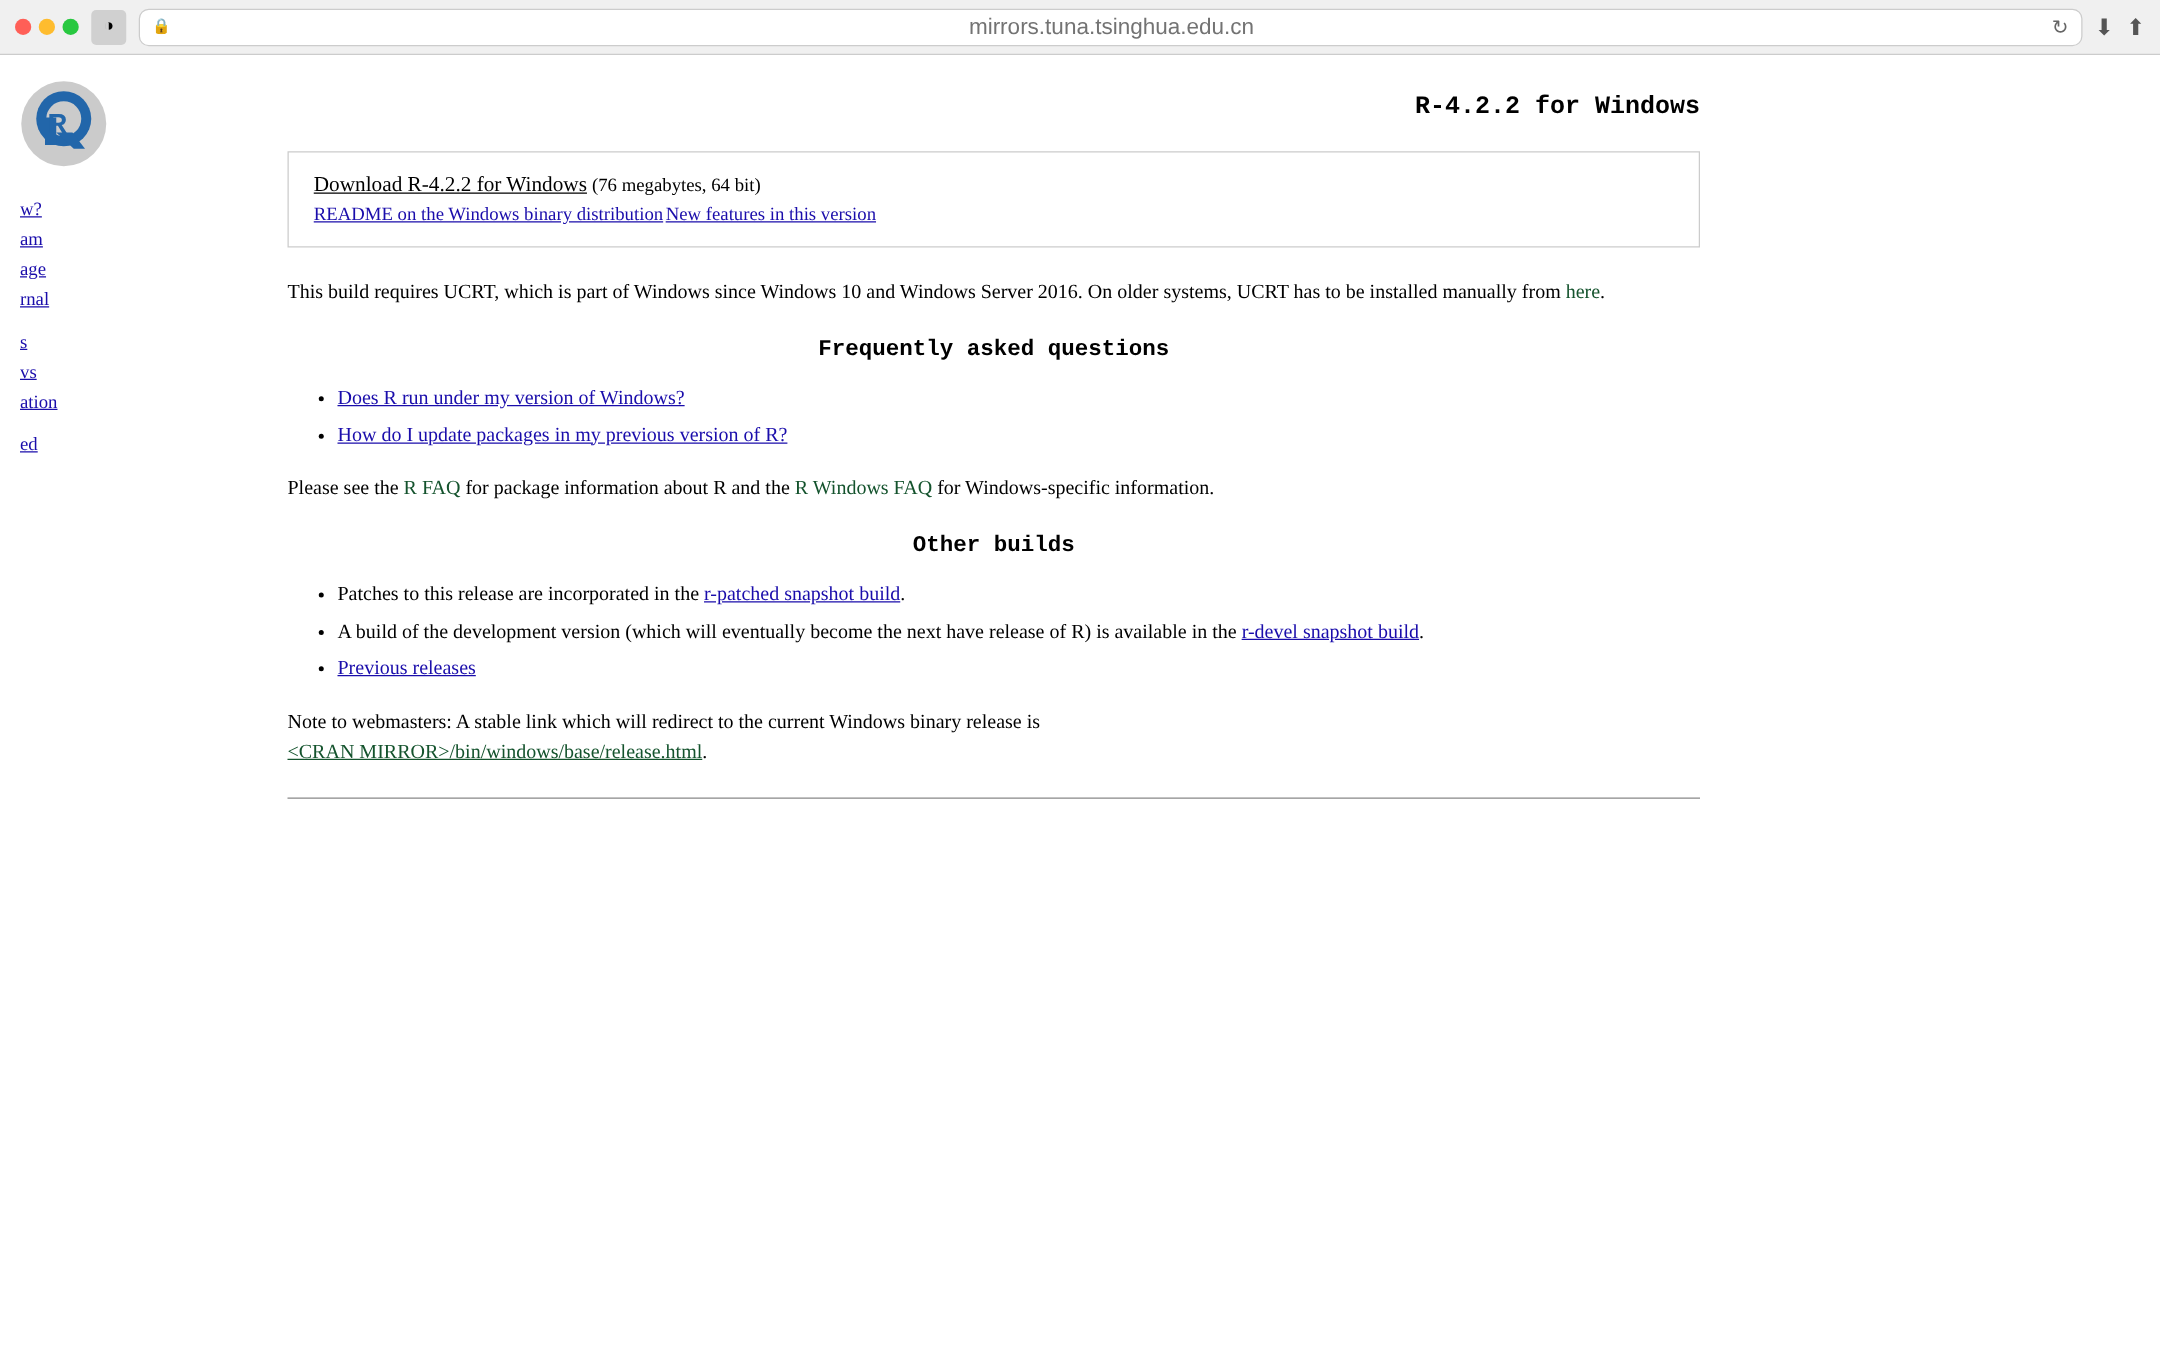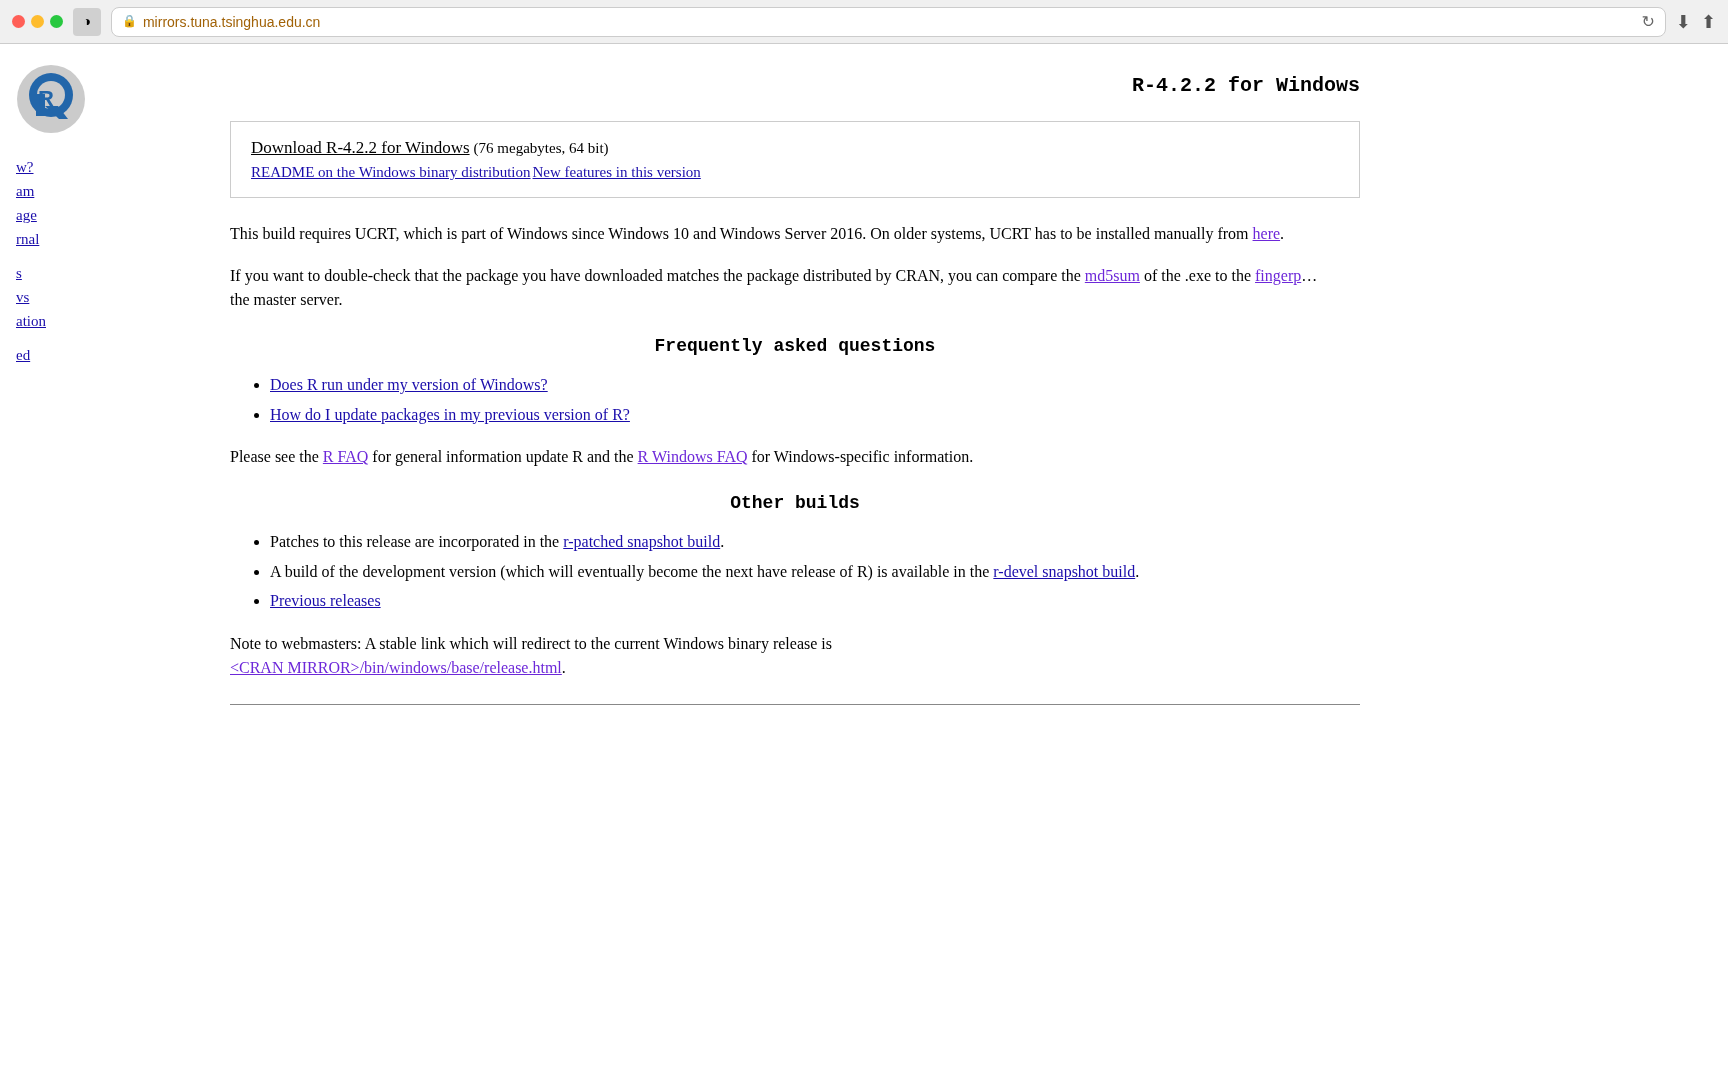--- a/index.html
+++ b/index.html
@@ -70,23 +70,24 @@
 
     .lock-icon {
       color: #666;
       font-size: 12px;
     }
 
     .address-bar {
       flex: 1;
       border: none;
       outline: none;
-      font-size: 14px;
-      color: #a16207;
+      font-size: 18px;
+      color: #737373;
       background: transparent;
+      text-align: center;
     }
 
     .reload-btn {
       background: none;
       border: none;
       cursor: pointer;
       font-size: 16px;
       color: #666;
     }
 
@@ -189,22 +190,21 @@
     }
 
     .content-text {
       font-size: 16px;
       line-height: 1.5;
       margin-bottom: 18px;
       color: #000;
     }
 
     .content-text a {
-      color: #6d28d9;
-      text-decoration: underline;
+      color: #14532d;
       cursor: pointer;
     }
 
     .section-title {
       font-family: 'Courier New', monospace;
       font-weight: bold;
       font-size: 18px;
       text-align: center;
       margin: 24px 0 16px 0;
       color: #000;
@@ -311,37 +311,34 @@
       <div class="sub-links">
         <a>README on the Windows binary distribution</a>
         <a>New features in this version</a>
       </div>
     </div>
 
     <p class="content-text">
       <span>This build requires UCRT, which is part of Windows since Windows 10 and Windows Server 2016. On older systems, UCRT has to be installed manually from </span><a>here</a><span>.</span>
     </p>
 
+
+    <h2 class="section-title">Frequently asked questions</h2>
+
+    <ul class="bullet-list">
+      <li>
+        <a>Does R run under my version of Windows?</a>
+      </li>
+      <li>
+        <a>How do I update packages in my previous version of R?</a>
+      </li>
+    </ul>
+
     <p class="content-text">
-      <span>If you want to double-check that the package you have downloaded matches the package distributed by CRAN, you can compare the </span><a>md5sum</a><span> of the .exe to the </span><a>fingerp</a>…<br><span>the master server.</span>
-    </p>
-
-    <h2 class="section-title">Frequently asked questions</h2>
-
-    <ul class="bullet-list">
-      <li>
-        <a>Does R run under my version of Windows?</a>
-      </li>
-      <li>
-        <a>How do I update packages in my previous version of R?</a>
-      </li>
-    </ul>
-
-    <p class="content-text">
-      <span>Please see the </span><a>R FAQ</a><span> for general information update R and the </span><a>R Windows FAQ</a><span> for Windows-specific information.</span>
+      <span>Please see the </span><a>R FAQ</a><span> for package information about R and the </span><a>R Windows FAQ</a><span> for Windows-specific information.</span>
     </p>
 
     <h2 class="section-title">Other builds</h2>
 
     <ul class="bullet-list">
       <li>
         <span>Patches to this release are incorporated in the </span><a>r-patched snapshot build</a><span>.</span>
       </li>
       <li>
         <span>A build of the development version (which will eventually become the next have release of R) is available in the </span><a>r-devel snapshot build</a><span>.</span>

